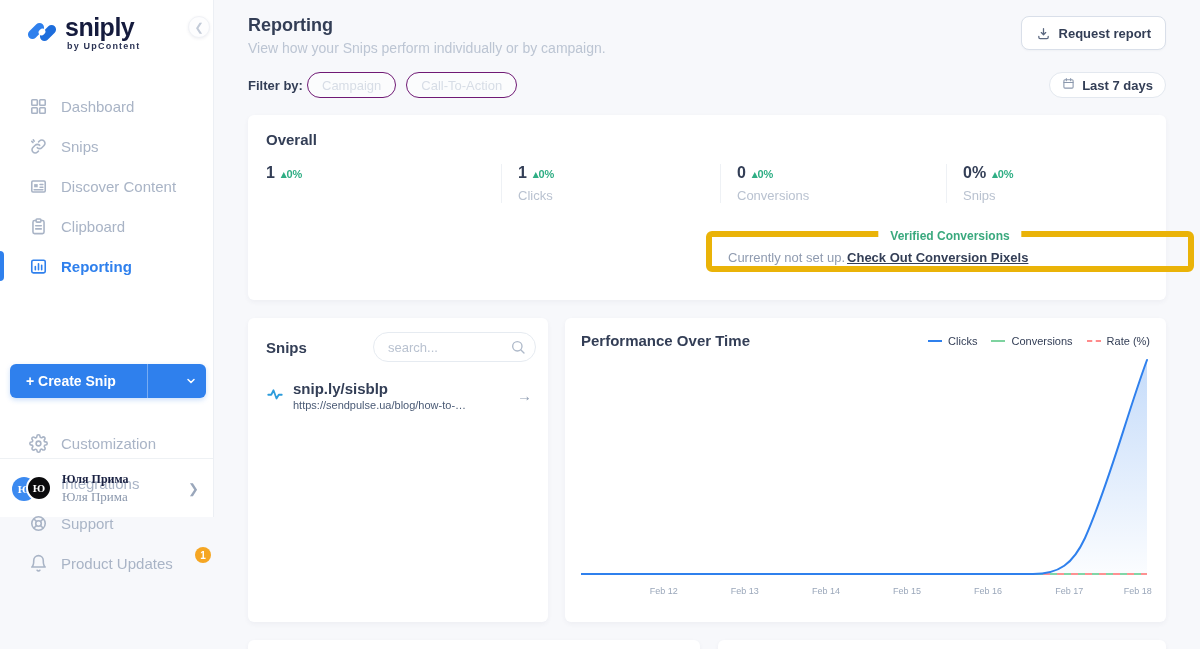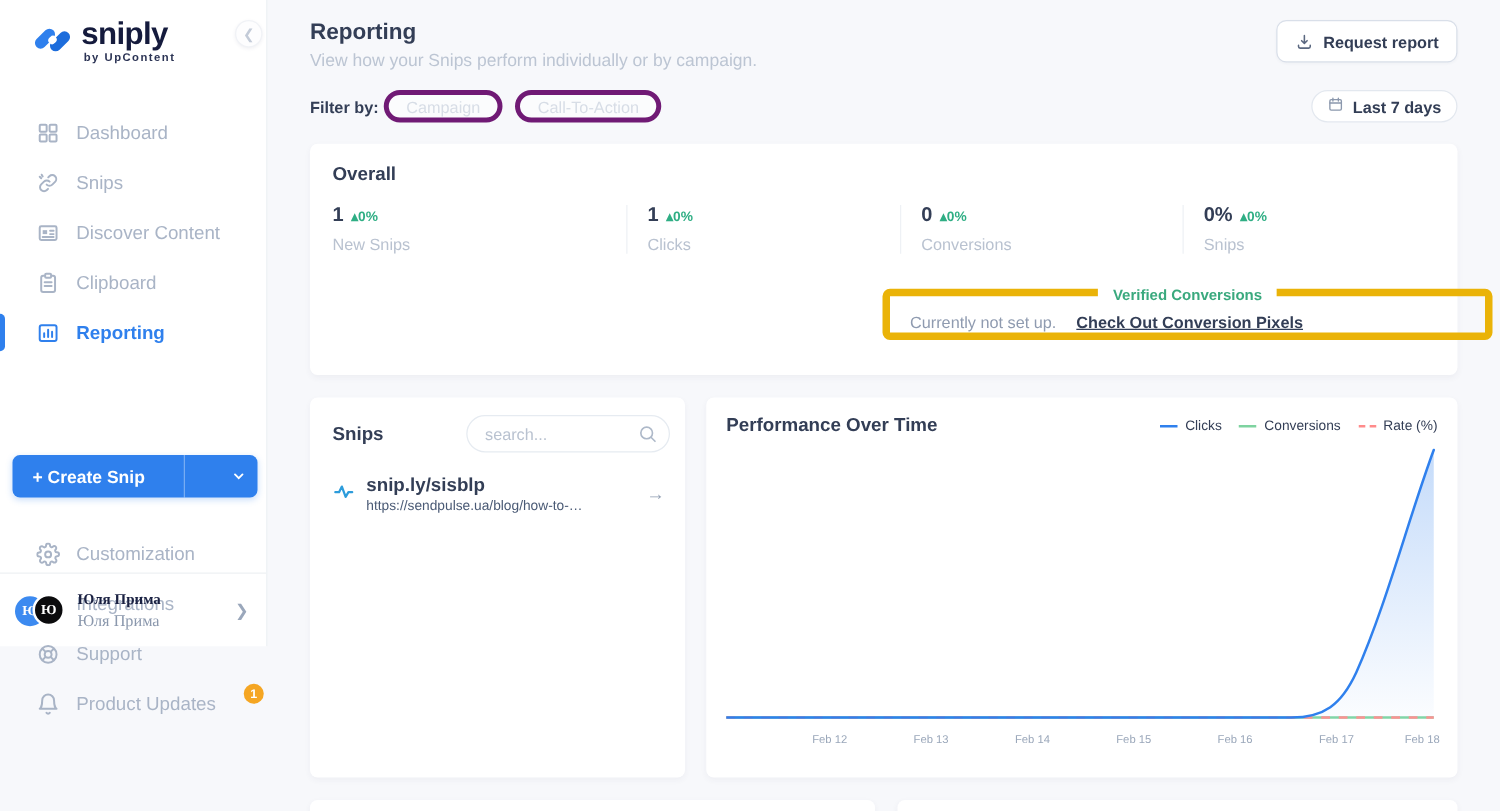--- a/index.html
+++ b/index.html
@@ -40,39 +40,39 @@
 
   .ic svg, .btn-ic svg { display:block; }
 
   
   .main { position:absolute; left:214px; top:0; width:986px; height:649px; }
   .page-title { position:absolute; left:34px; top:15px; font-size:18px; font-weight:700; color:#333e56; }
   .page-subtitle { position:absolute; left:34px; top:40px; font-size:14px; color:#bcc5d3; }
   .request-btn { position:absolute; right:34px; top:16px; height:34px; background:#fff; border:1px solid #d9dfe9; border-radius:8px; display:flex; align-items:center; gap:8px; padding:0 14px; font-size:13px; font-weight:600; color:#333e56; cursor:pointer; box-shadow:0 1px 2px rgba(60,70,100,.04); }
   .filter-label { position:absolute; left:34px; top:78px; font-size:13px; font-weight:700; color:#333e56; }
   .filter-pills { position:absolute; left:93px; top:72px; display:flex; gap:10px; }
-  .pill { height:26px; border:4px solid #701a75; border-radius:14px; background:#fbfcfd; color:#d7dde6; font-size:13px; display:flex; align-items:center; padding:0 14px; cursor:pointer; }
+  .pill { height:26px; border:1px solid #701a75; border-radius:14px; background:#fbfcfd; color:#d7dde6; font-size:13px; display:flex; align-items:center; padding:0 14px; cursor:pointer; }
   .daterange-btn { position:absolute; right:34px; top:72px; height:26px; background:#fff; border:1px solid #e3e8ef; border-radius:14px; display:flex; align-items:center; gap:7px; padding:0 12px; font-size:13px; font-weight:600; color:#333e56; cursor:pointer; }
 
   .card { position:absolute; background:#fff; border-radius:6px; box-shadow:0 2px 5px rgba(55,65,95,.05); }
   .card-title { font-size:15px; font-weight:700; color:#333e56; }
 
   
   .overall-card { left:34px; top:115px; width:918px; height:185px; padding:16px 18px; }
   .stats-row { display:flex; margin-top:16px; }
   .stat { padding-left:16px; border-left:1px solid #eef1f5; }
   .stat:first-child { padding-left:0; border-left:none; }
   .stat-c1 { width:235px; } .stat-c2 { width:219px; } .stat-c3 { width:226px; } .stat-c4 { flex:1; }
   .stat-top { display:flex; align-items:baseline; gap:6px; }
   .stat-value { font-size:16px; font-weight:700; color:#333e56; }
   .stat-delta { font-size:11px; font-weight:700; color:#2fae84; }
   .stat-label { font-size:13px; color:#b9c2d0; margin-top:6px; }
   .verified-box { position:absolute; left:458px; top:116px; width:488px; height:41px; border:6px solid #eab308; border-radius:6px; }
   .verified-legend { position:absolute; top:-8px; left:50%; transform:translateX(-50%); background:#fff; padding:0 12px; font-size:12px; font-weight:600; color:#3aa97e; white-space:nowrap; }
-  .verified-body { display:flex; align-items:center; gap:16px; padding:13px 16px; }
+  .verified-body { display:flex; align-items:center; gap:2px; padding:13px 16px; }
   .verified-msg { font-size:13px; color:#8f9bb0; }
   .verified-link { font-size:13px; font-weight:700; color:#333e56; text-decoration:underline; cursor:pointer; }
 
   
   .snips-card { left:34px; top:318px; width:300px; height:304px; padding:14px 12px; }
   .snips-head { display:flex; align-items:center; justify-content:space-between; padding-left:6px; }
   .search-wrap { position:relative; width:163px; }
   .search-input { width:163px; height:30px; border:1px solid #e6ebf1; border-radius:16px; padding:0 30px 0 14px; font-size:13px; color:#333e56; outline:none; background:#fff; font-family:"Liberation Sans", sans-serif; }
   .search-input::placeholder { color:#b9c2d0; }
   .search-ic { position:absolute; right:10px; top:7px; color:#aeb9c9; }
@@ -274,21 +274,20 @@
   </div>
 
   <div class="card overall-card">
     <div class="card-title">Overall</div>
     <div class="stats-row">
       <div class="stat stat-c1">
         <div class="stat-top">
           <span class="stat-value">1</span>
           <span class="stat-delta">▴0%</span>
         </div>
-        <div class="stat-label">New Snips</div>
       </div>
       <div class="stat stat-c2">
         <div class="stat-top">
           <span class="stat-value">1</span>
           <span class="stat-delta">▴0%</span>
         </div>
         <div class="stat-label">Clicks</div>
       </div>
       <div class="stat stat-c3">
         <div class="stat-top">

